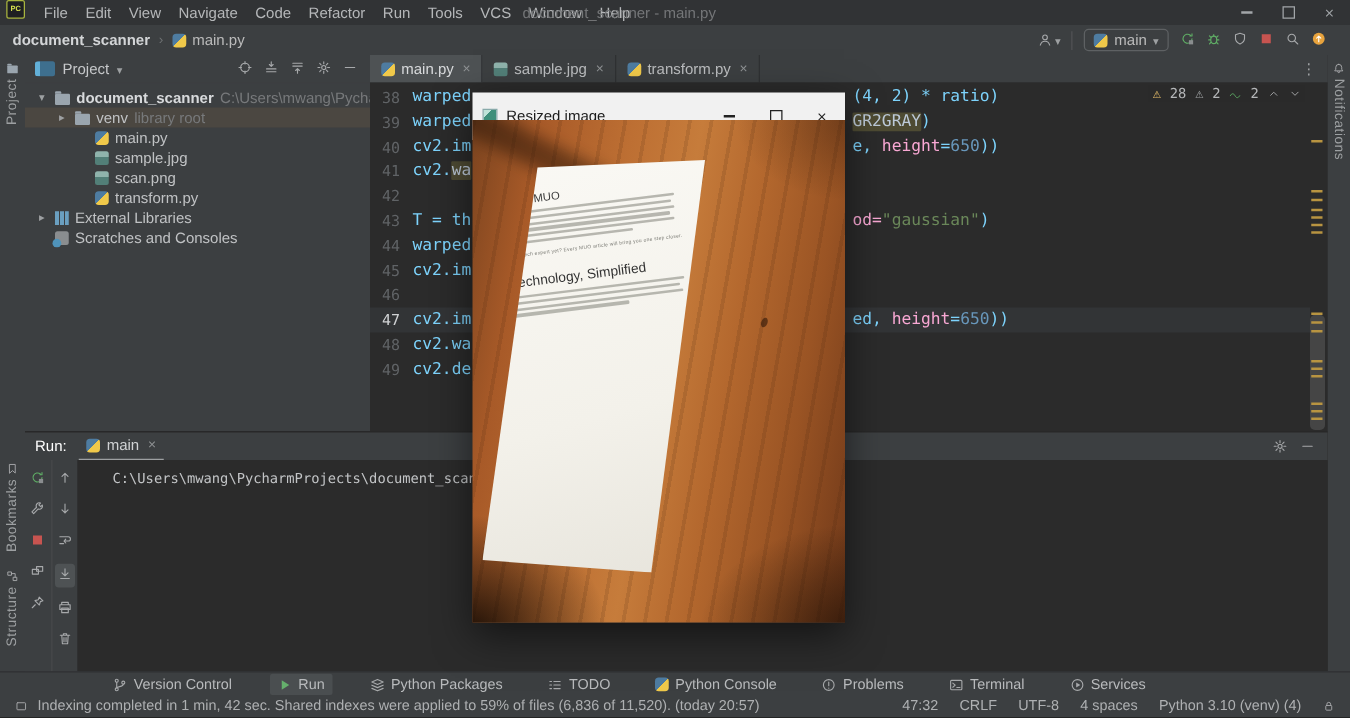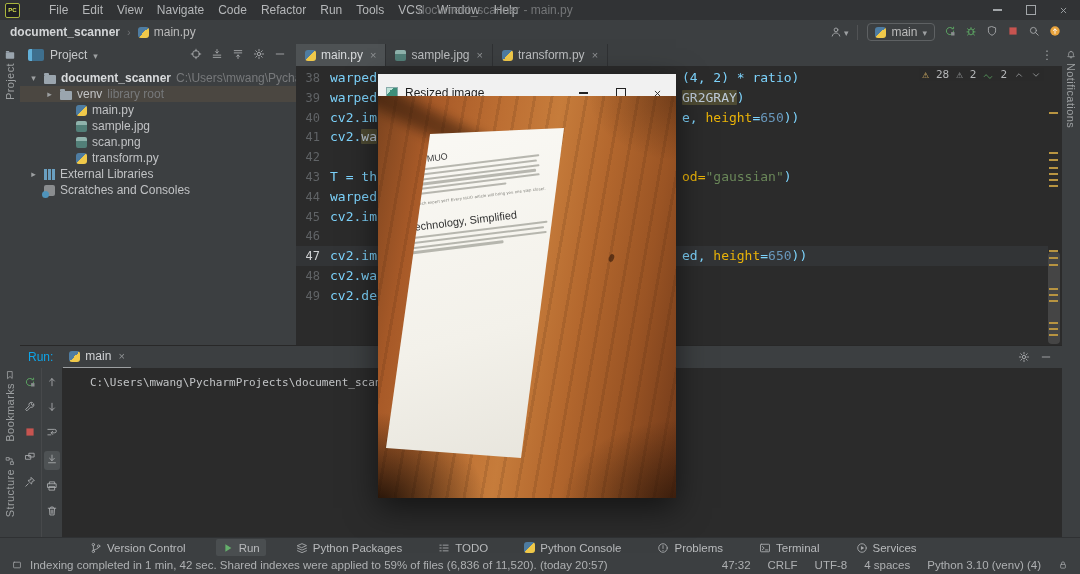--- a/index.html
+++ b/index.html
@@ -1,20 +1,20 @@
 <!DOCTYPE html>
 <html><head>
 <meta charset="utf-8">
 <style>
   html,body{margin:0;padding:0;background:#1a1a1a;}
   .app{position:relative;width:1080px;height:574px;background:#2b2b2b;overflow:hidden;
        font-family:"Liberation Sans",sans-serif;font-size:12px;color:#bbbbbb;user-select:none;}
 
   
-  .titlebar{position:absolute;left:0;top:0;right:0;height:20px;background:#313335;display:flex;align-items:center;padding-left:5px;gap:16px;}
+  .titlebar{position:absolute;left:0;top:0;right:0;height:20px;background:#313335;display:flex;padding-left:5px;gap:2px;}
   .pc-logo{width:13px;height:13px;margin-right:6px;display:grid;place-items:center;font-size:6px;font-weight:bold;color:#d6e04e;border:1px solid #a9b53f;background:#1e1f22;border-radius:2px;}
   .menu-item{padding:0 7px;line-height:20px;color:#b5b7b9;cursor:default;}
   .win-title{position:absolute;left:418px;top:0;line-height:20px;color:#747678;}
   .win-controls{position:absolute;right:0;top:0;display:flex;height:20px;}
   .win-btn{width:33px;height:20px;display:grid;place-items:center;color:#a2a6a9;}
   .glyph-min{width:9px;height:1.4px;background:#a2a6a9;}
   .glyph-max{width:8px;height:8px;border:1.2px solid #a2a6a9;}
   .svgx{width:9px;height:9px;}
   .svgx path{stroke:#a2a6a9;stroke-width:1.4;}
 
@@ -57,32 +57,32 @@
   .tabs-more{margin-left:auto;color:#9da0a2;padding:0 8px;display:grid;place-items:center;font-size:12px;letter-spacing:1px;}
 
   
   .editor{position:absolute;left:296px;top:66px;width:766px;height:279px;background:#2b2b2b;font-family:"DejaVu Sans Mono","Liberation Mono",monospace;font-size:13px;}
   .code-line{position:absolute;left:0;right:14px;height:20px;line-height:20px;}
   .code-line.current{background:#323436;}
   .gutter-num{position:absolute;left:0;width:24px;text-align:right;color:#606366;font-size:12px;}
   .code-line.current .gutter-num{color:#cfd1d3;}
   .lcode{position:absolute;left:34px;white-space:pre;}
   .rcode{position:absolute;left:386px;white-space:pre;}
-  .tk-p{color:#7dd3fc}.tk-param{color:#eab308}.tk-num{color:#6897bb}.tk-str{color:#6a8759}
+  .tk-p{color:#7dd3fc}.tk-param{color:#f9a8d4}.tk-num{color:#6897bb}.tk-str{color:#6a8759}
   .tk-hl{color:#bcc9d8;background:#4e4b33;border-radius:1px;text-align:center;}
   .inspections{position:absolute;right:18px;top:2px;display:flex;align-items:center;gap:7px;font-size:11px;color:#b5b7b9;background:rgba(43,43,43,.8);padding:0 3px;}
   .warn-tri{color:#e8bf6a;font-size:11px;}
   .warn-tri.weak{color:#9da0a2;}
   .sb-mark{position:absolute;right:4px;width:9px;height:2px;background:#b89441;}
   .sb-thumb{position:absolute;right:2px;width:12px;height:92px;background:rgba(166,166,166,.22);border-radius:4px;}
 
   
   .run-panel{position:absolute;left:20px;top:345px;width:1042px;height:192px;background:#2b2b2b;border-top:1px solid #282828;}
   .run-header{height:22px;background:#3c3f41;display:flex;align-items:center;gap:10px;padding-left:8px;border-bottom:1px solid #2f3133;}
-  .run-label{color:#0ea5e9;}
+  .run-label{color:#ffffff;}
   .run-tab{display:flex;align-items:center;gap:5px;height:100%;padding:0 6px;border-bottom:2px solid #9da0a2;color:#d0d2d4;}
   .run-header-icons{margin-left:auto;display:flex;align-items:center;gap:10px;padding-right:10px;}
   .run-toolbar{position:absolute;left:0;top:22px;bottom:0;width:42px;background:#3c3f41;border-right:1px solid #2f3133;display:flex;}
   .rtb-col{width:21px;display:flex;flex-direction:column;align-items:center;gap:10px;padding-top:8px;}
   .rtb-col + .rtb-col{border-left:1px solid #47494b;}
   .rtb-sel{background:#4e5254;border-radius:3px;padding:2px;}
   .console{position:absolute;left:42px;top:22px;right:0;bottom:0;background:#2b2b2b;font-family:"DejaVu Sans Mono","Liberation Mono",monospace;font-size:11px;color:#c2c4c6;}
   .console-left{position:absolute;left:28px;top:8px;white-space:pre;}
   .console-right{position:absolute;left:635px;top:8px;white-space:pre;}
 

